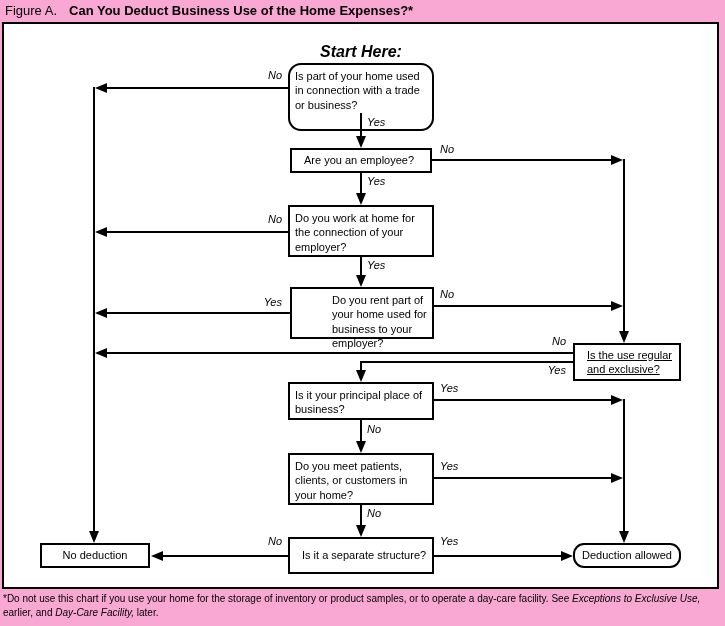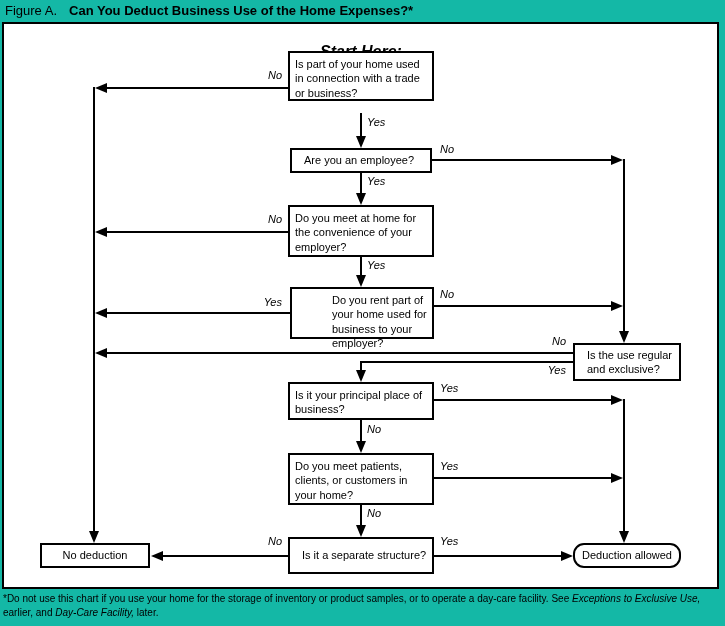--- a/index.html
+++ b/index.html
@@ -1,17 +1,17 @@
 <!DOCTYPE html>
 <html><head>
 <meta charset="utf-8">
 <style>
   html,body { margin:0; padding:0; background:#ffffff; }
   .page {
-    position:relative; width:725px; height:626px; background:#14b8a6;
+    position:relative; width:725px; height:626px; background:#f9a8d4;
     font-family:"Liberation Sans", sans-serif; color:#000;
     overflow:hidden;
   }
   .title { position:absolute; left:5px; top:3px; font-size:13px; white-space:nowrap; }
   .title .fig { font-weight:normal; }
   .title .main { font-weight:bold; margin-left:12px; }
   .frame {
     position:absolute; left:2px; top:22px; width:717px; height:567px;
     border:2px solid #000; box-sizing:border-box; background:#fff;
   }
@@ -45,29 +45,29 @@
 <div class="page">
 
   <div class="title">
     <span class="fig">Figure A.</span><span class="main">Can You Deduct Business Use of the Home Expenses?*</span>
   </div>
 
   <div class="frame"></div>
 
   <div class="start-label">Start Here:</div>
 
-  <div class="box" style="left:288px; top:51px; width:146px; height:50px;">Is part of your home used in connection with a trade or business?</div>
+  <div class="box" style="left:288px; top:63px; width:146px; height:68px;border-radius:13px;">Is part of your home used in connection with a trade or business?</div>
 
   <div class="box mid" style="left:290px; top:148px; width:142px; height:25px;">Are you an employee?</div>
 
-  <div class="box" style="left:288px; top:205px; width:146px; height:52px;">Do you meet at home for the convenience of your employer?</div>
+  <div class="box" style="left:288px; top:205px; width:146px; height:52px;">Do you work at home for the connection of your employer?</div>
 
   <div class="box" style="left:290px; top:287px; width:144px; height:52px;padding-left:40px;">Do you rent part of your home used for business to your employer?</div>
 
-  <div class="box mid" style="left:573px; top:343px; width:108px; height:38px;">Is the use regular and exclusive?</div>
+  <div class="box mid" style="left:573px; top:343px; width:108px; height:38px;text-decoration:underline;">Is the use regular and exclusive?</div>
 
   <div class="box" style="left:288px; top:382px; width:146px; height:38px;">Is it your principal place of business?</div>
 
   <div class="box" style="left:288px; top:453px; width:146px; height:52px;">Do you meet patients, clients, or customers in your home?</div>
 
   <div class="box mid" style="left:288px; top:537px; width:146px; height:37px;">Is it a separate structure?</div>
 
   <div class="box center" style="left:40px; top:543px; width:110px; height:25px;">No deduction</div>
 
   <div class="box center" style="left:573px; top:543px; width:108px; height:25px;border-radius:11px;">Deduction allowed</div>

